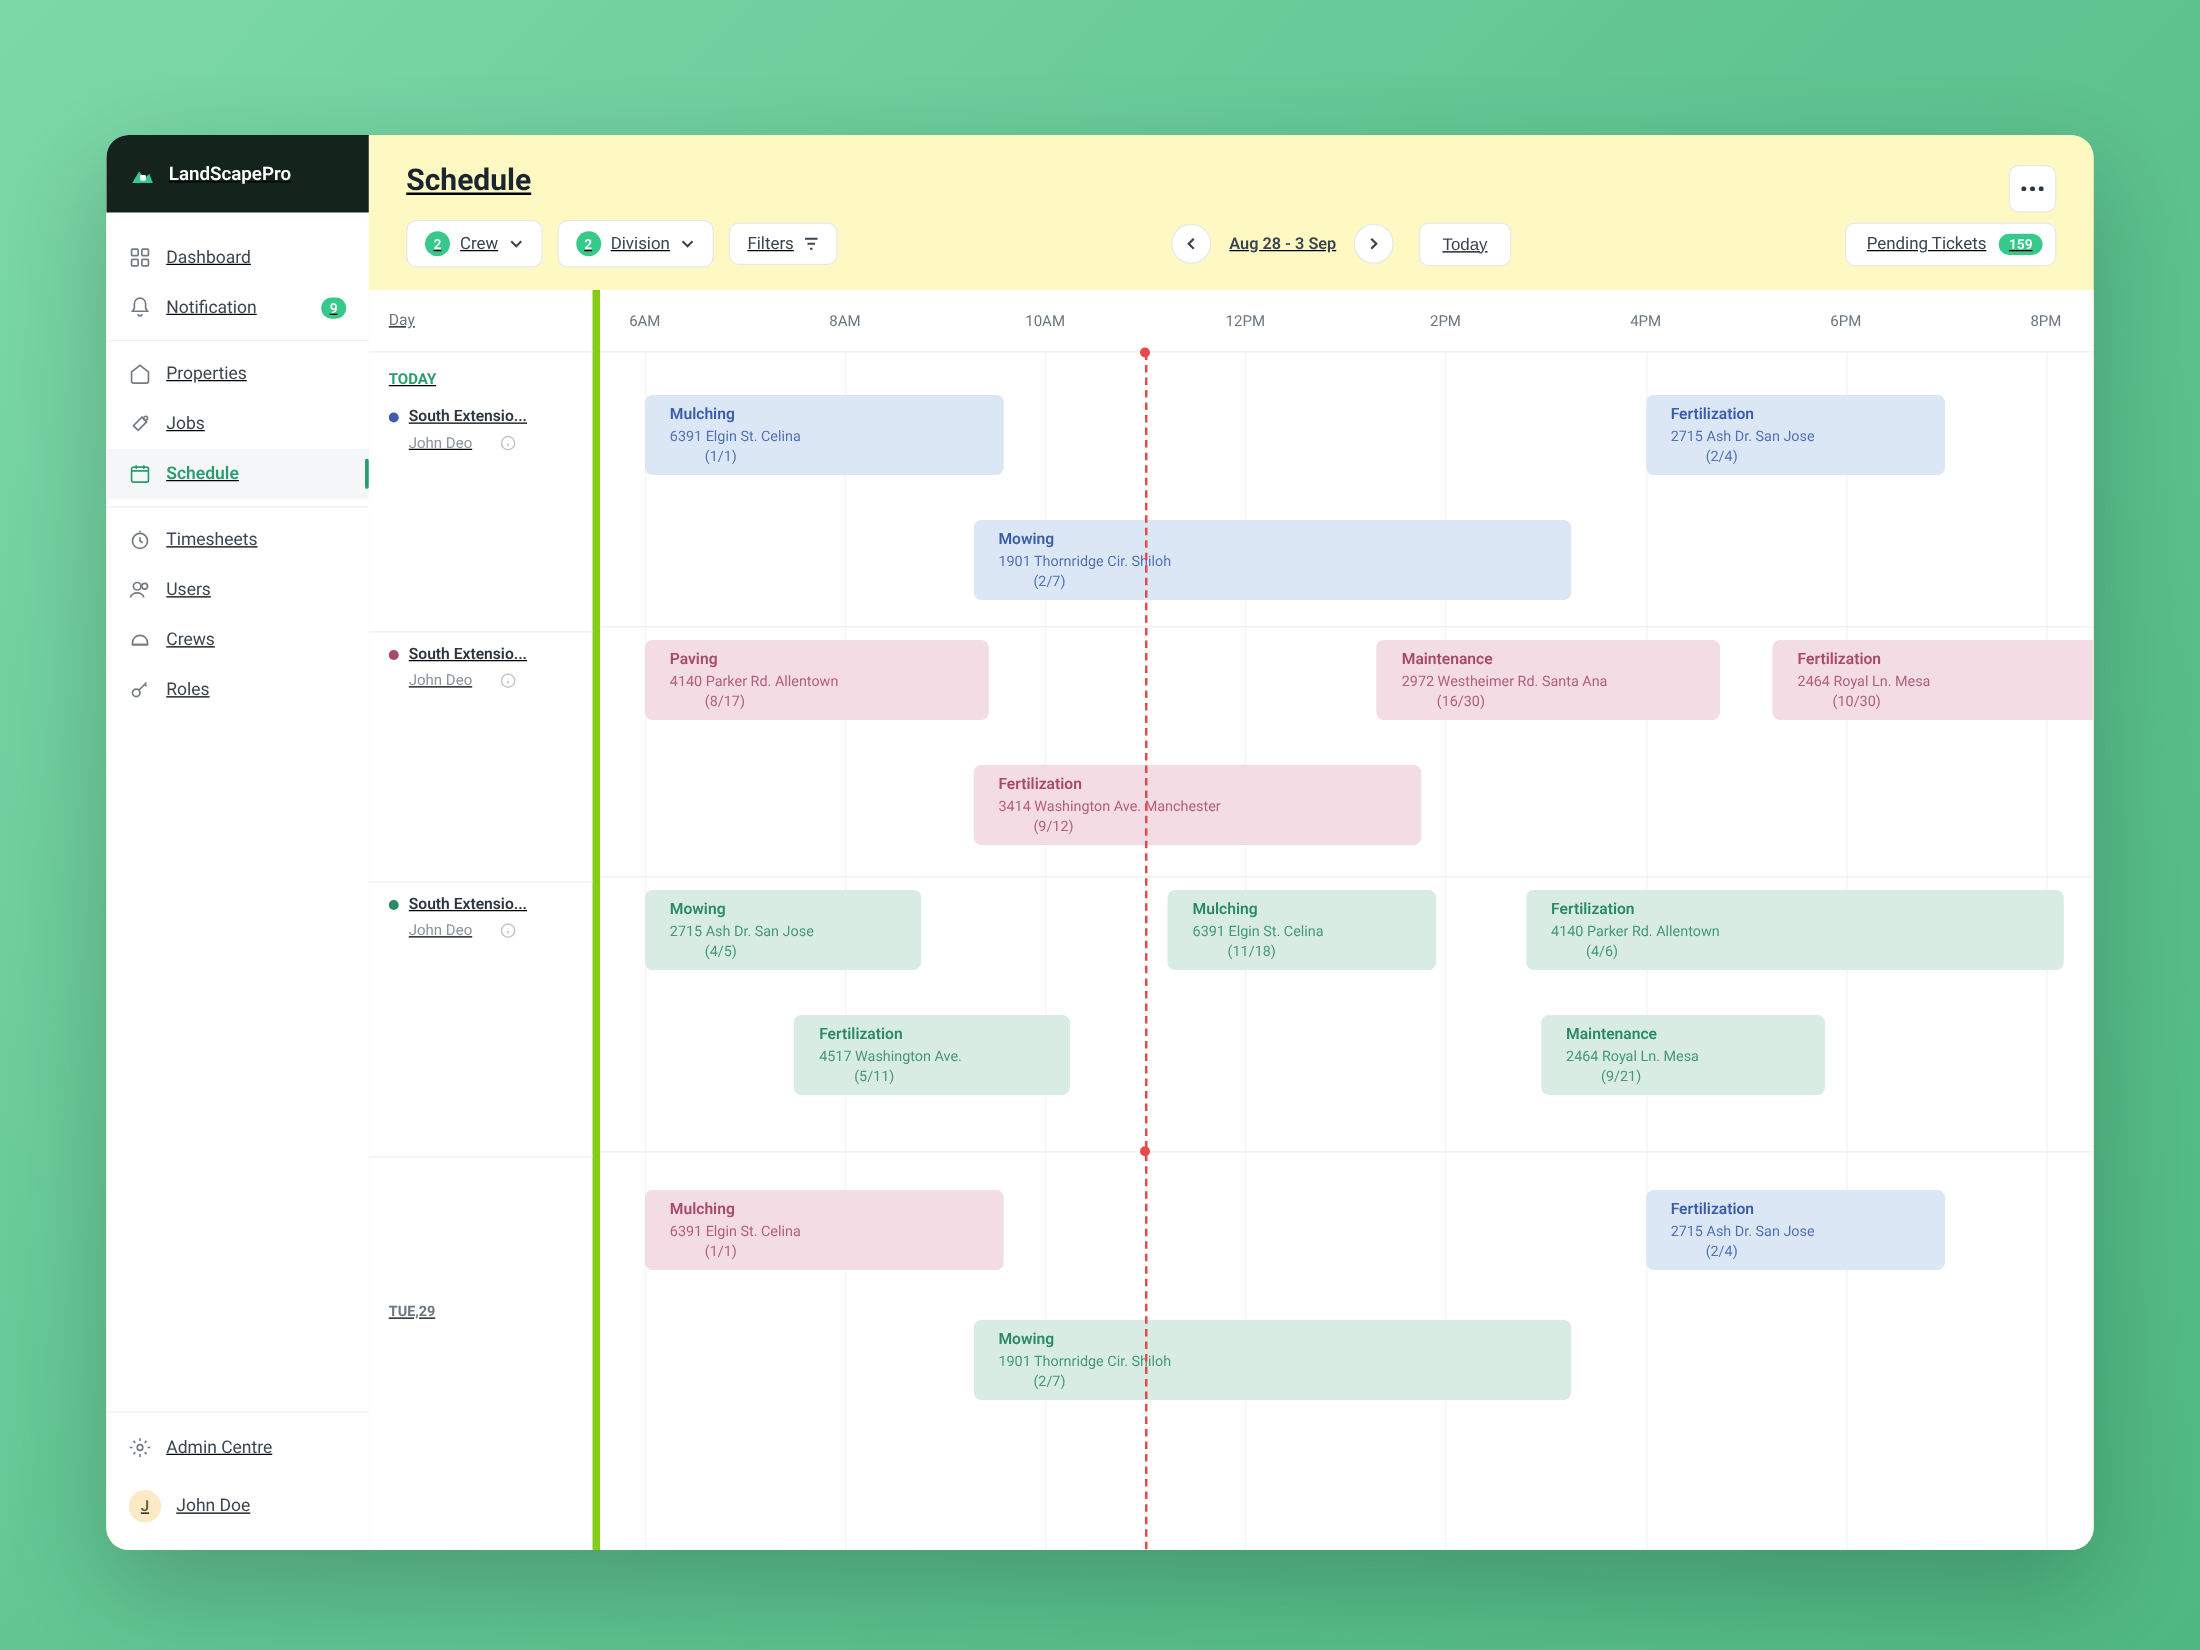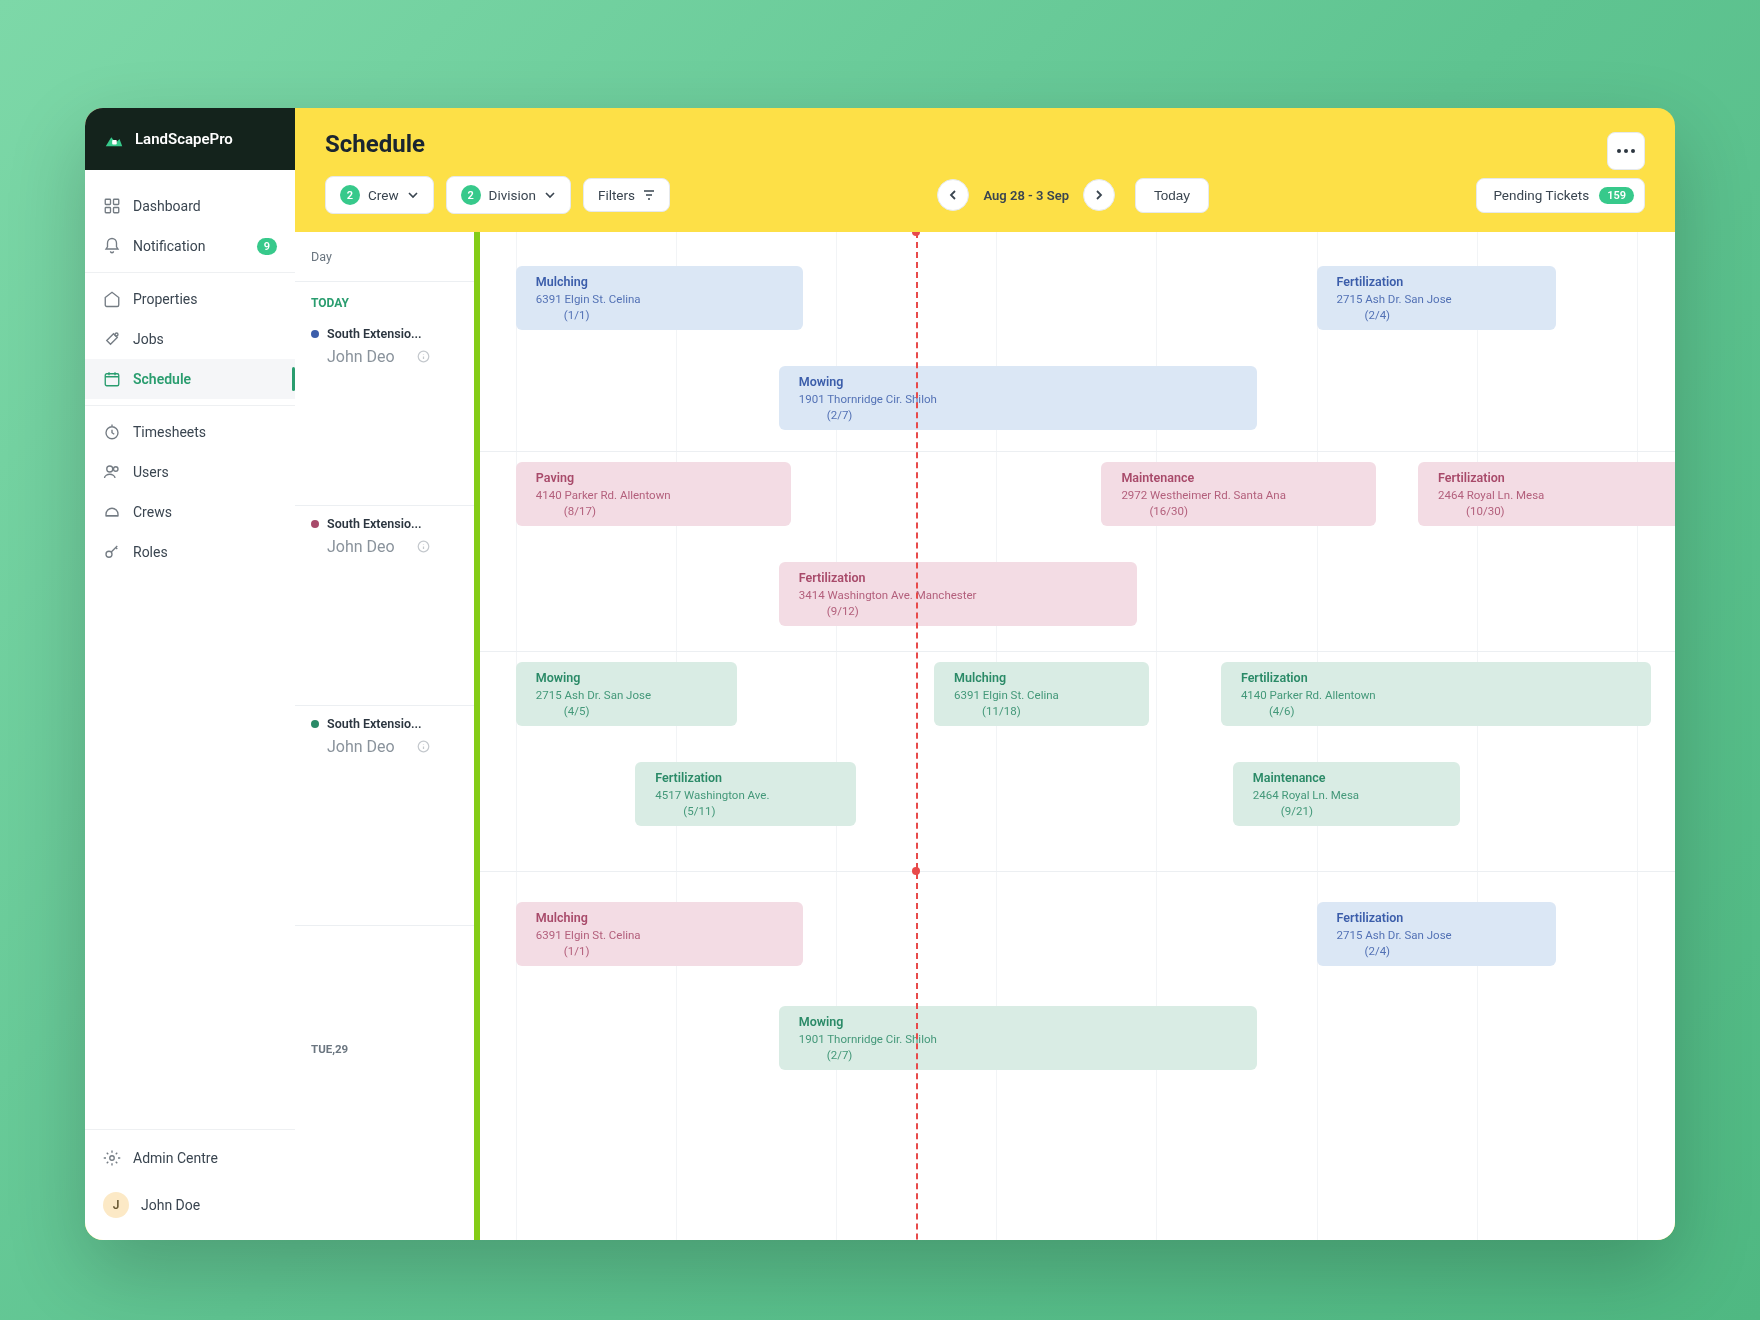--- a/index.html
+++ b/index.html
@@ -7,25 +7,26 @@
   font-family: -apple-system, BlinkMacSystemFont, 'Segoe UI', Roboto, sans-serif;
   background: linear-gradient(135deg, #7dd8a8 0%, #5fc491 50%, #4fb882 100%);
   width: 1760px;
   height: 1320px;
   padding: 108px 85px 80px 85px;
   overflow: hidden;
 }
 .app {
   width: 100%;
   height: 100%;
-  background: #fde047;
+  background: #fef9c3;
   border-radius: 18px;
   display: flex;
   overflow: hidden;
   box-shadow: 0 30px 80px rgba(0,0,0,0.2);
+  text-decoration: underline;
 }
 .sidebar {
   width: 210px;
   background: #fff;
   display: flex;
   flex-direction: column;
   flex-shrink: 0;
 }
 .logo {
   height: 62px;
@@ -246,21 +247,21 @@
   white-space: nowrap;
   overflow: hidden;
   text-overflow: ellipsis;
 }
 .dot { width: 8px; height: 8px; border-radius: 50%; flex-shrink: 0; }
 .crew-sub {
   display: flex;
   align-items: center;
   gap: 22px;
   margin-top: 6px;
-  font-size: 16px;
+  font-size: 12px;
   color: #8a939c;
   padding-left: 16px;
 }
 .info-ic { width: 13px; height: 13px; opacity: 0.5; }
 
 .cal-right { flex: 1; position: relative; overflow: hidden; }
 .time-header {
   height: 50px;
   border-bottom: 1px solid #eceff2;
   display: flex;
@@ -559,20 +560,30 @@
                   <path d="M8 11V8M8 5.5v.5"></path>
                 </svg>
               </span>
             </div>
         </div>
         <div class="crew-row" style="height:100px;border-bottom:none"></div>
         <div class="day2-label">TUE,29</div>
       </div>
 
       <div class="cal-right">
+        <div class="time-header">
+          <span class="time-col" style="left:3%">6AM</span>
+          <span class="time-col" style="left:16.4%">8AM</span>
+          <span class="time-col" style="left:29.8%">10AM</span>
+          <span class="time-col" style="left:43.2%">12PM</span>
+          <span class="time-col" style="left:56.6%">2PM</span>
+          <span class="time-col" style="left:70%">4PM</span>
+          <span class="time-col" style="left:83.4%">6PM</span>
+          <span class="time-col" style="left:96.8%">8PM</span>
+        </div>
         <div class="grid-body">
           <div class="vline" style="left:3%"></div>
             <div class="vline" style="left:16.4%"></div>
             <div class="vline" style="left:29.8%"></div>
             <div class="vline" style="left:43.2%"></div>
             <div class="vline" style="left:56.6%"></div>
             <div class="vline" style="left:70%"></div>
             <div class="vline" style="left:83.4%"></div>
             <div class="vline" style="left:96.8%"></div>
           <div class="nowline" style="left:36.5%"></div>

